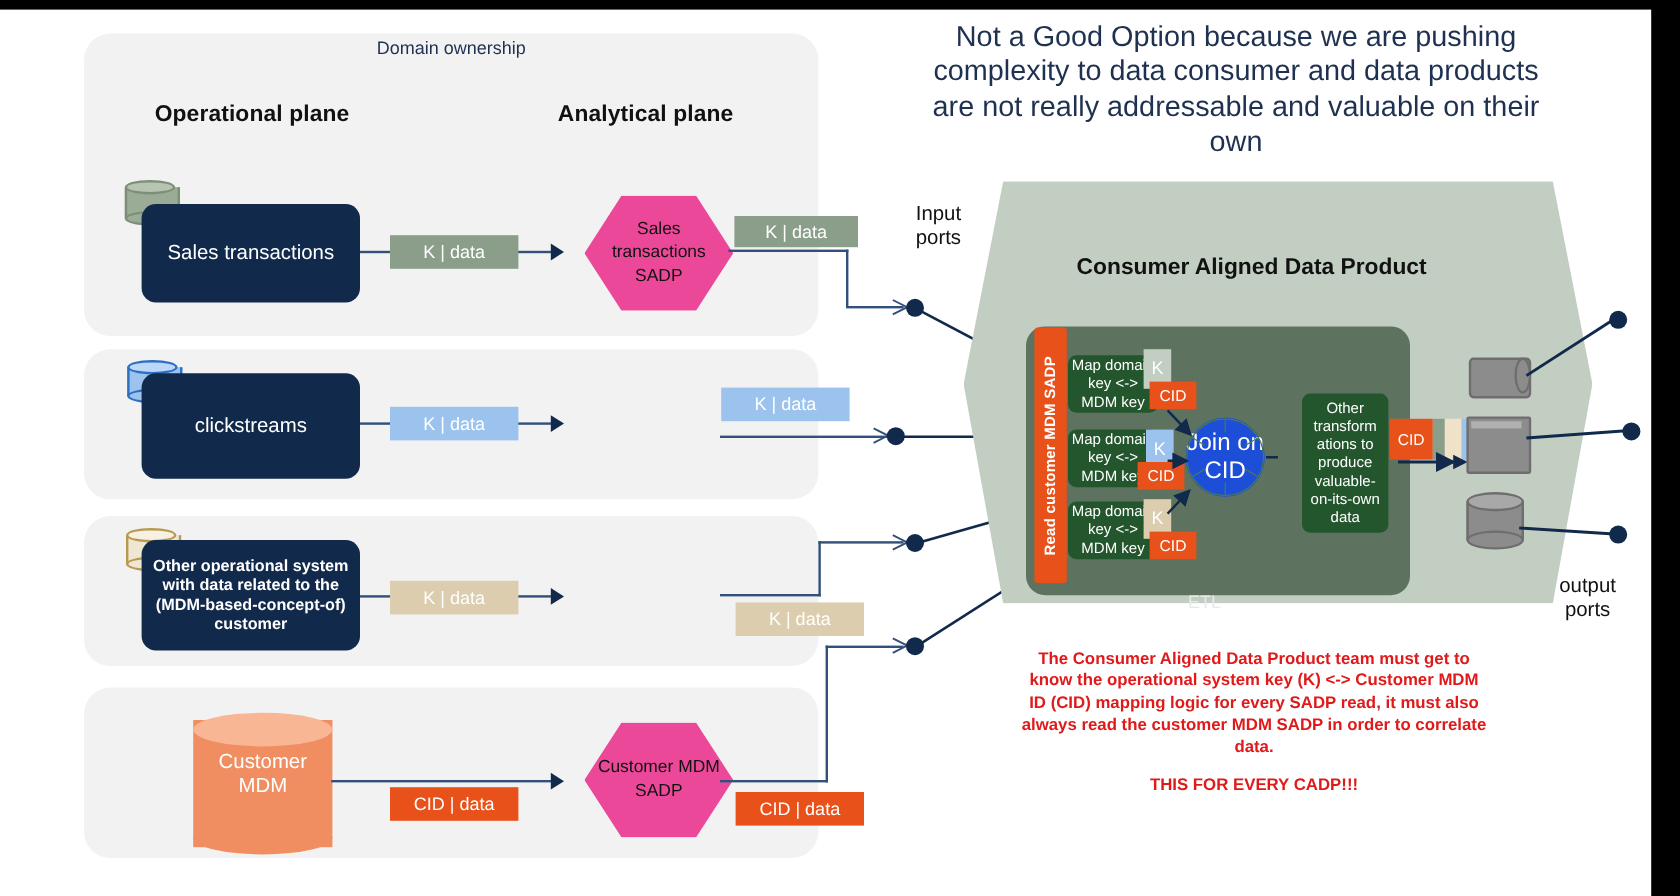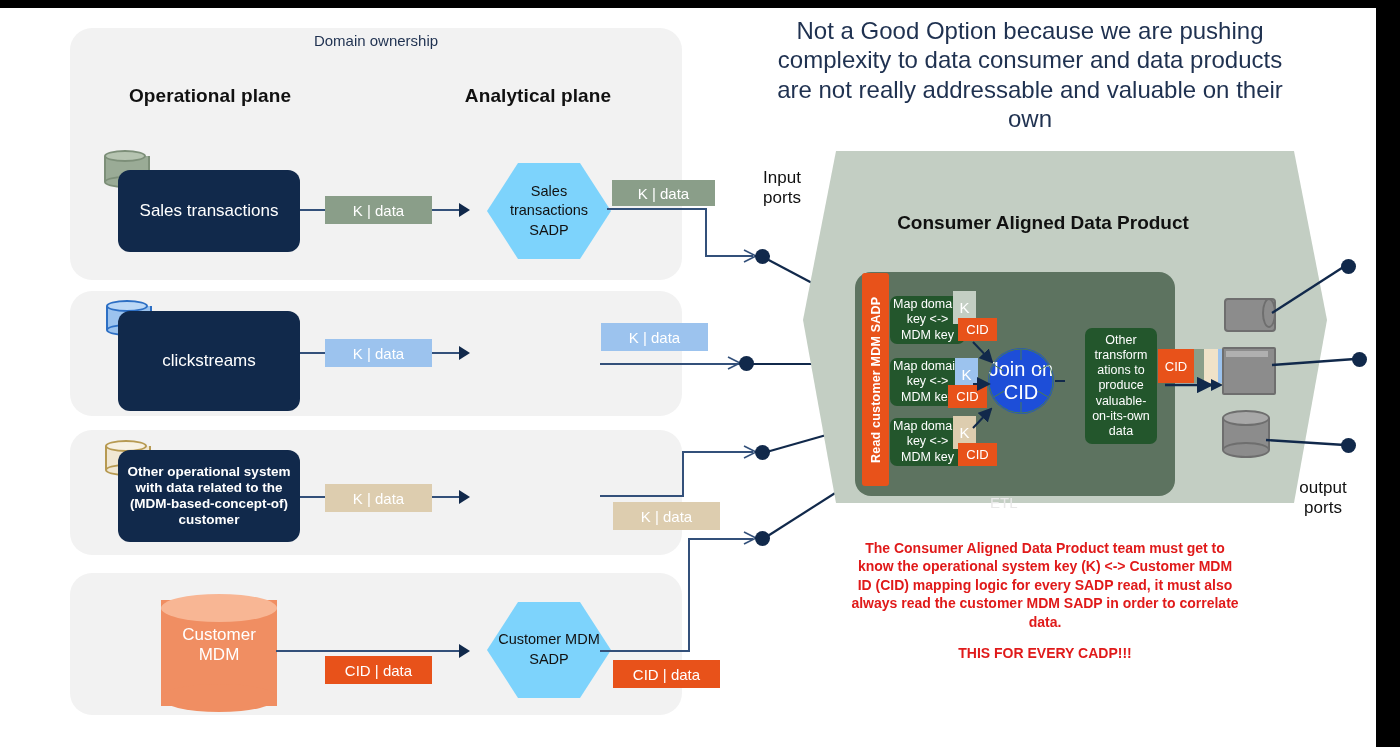--- a/index.html
+++ b/index.html
@@ -19,21 +19,21 @@
 
   
   .cyl{position:absolute;}
   .cyl .body{position:absolute;left:0;top:6px;width:100%;height:calc(100% - 12px);}
   .cyl .top{position:absolute;left:0;top:0;width:100%;height:12px;border-radius:50%;}
   .cyl .bot{position:absolute;left:0;bottom:0;width:100%;height:12px;border-radius:50%;}
 
   
   .hex{display:flex;align-items:center;justify-content:center;text-align:center;
        clip-path:polygon(25% 0%,75% 0%,100% 50%,75% 100%,25% 100%,0% 50%);
-       background:#7dd3fc;font-size:14.5px;color:#111;line-height:1.35;}
+       background:#ec4899;font-size:14.5px;color:#111;line-height:1.35;}
 
   .chip{display:flex;align-items:center;justify-content:center;color:#fff;font-size:15px;}
 
   .line{background:#33507a;}
   .hline{height:2px;}
   .vline{width:2px;}
 
   
   #cadp-hex{clip-path:polygon(6.3% 0%,93.7% 0%,100% 48%,93.7% 100%,6.3% 100%,0% 48%);
             background:#c3cec3;}
@@ -97,21 +97,21 @@
   <div class="abs line hline" style="left:705px;top:247px;width:48px;"></div>
   <div class="abs chip" style="left:612px;top:172px;width:103px;height:26px;background:#8a9e89;">
     <span>K | data</span>
   </div>
 
   <div class="abs cyl" style="left:106px;top:292px;width:42px;height:36px;">
     <div class="body" style="background:#9cc3ee;border-left:2px solid #2d6fc4;border-right:2px solid #2d6fc4;"></div>
     <div class="bot" style="background:#9cc3ee;border:2px solid #2d6fc4;box-sizing:border-box;"></div>
     <div class="top" style="background:#bcd8f6;border:2px solid #2d6fc4;box-sizing:border-box;"></div>
   </div>
-  <div class="abs src-box" style="left:118px;top:303px;width:182px;height:100px;">
+  <div class="abs src-box" style="left:118px;top:303px;width:182px;height:88px;">
     <span>clickstreams</span>
   </div>
   <div class="abs line hline" style="left:300px;top:344px;width:164px;"></div>
   <div class="abs" style="left:459px;top:338px;width:0;height:0;border-left:11px solid #11294b;border-top:7px solid transparent;border-bottom:7px solid transparent;"></div>
   <div class="abs chip" style="left:325px;top:331px;width:107px;height:28px;background:#9cc3ee;">
     <span>K | data</span>
   </div>
   <div class="abs line hline" style="left:600px;top:355px;width:153px;"></div>
   <div class="abs chip" style="left:601px;top:315px;width:107px;height:28px;background:#9cc3ee;">
     <span>K | data</span>

